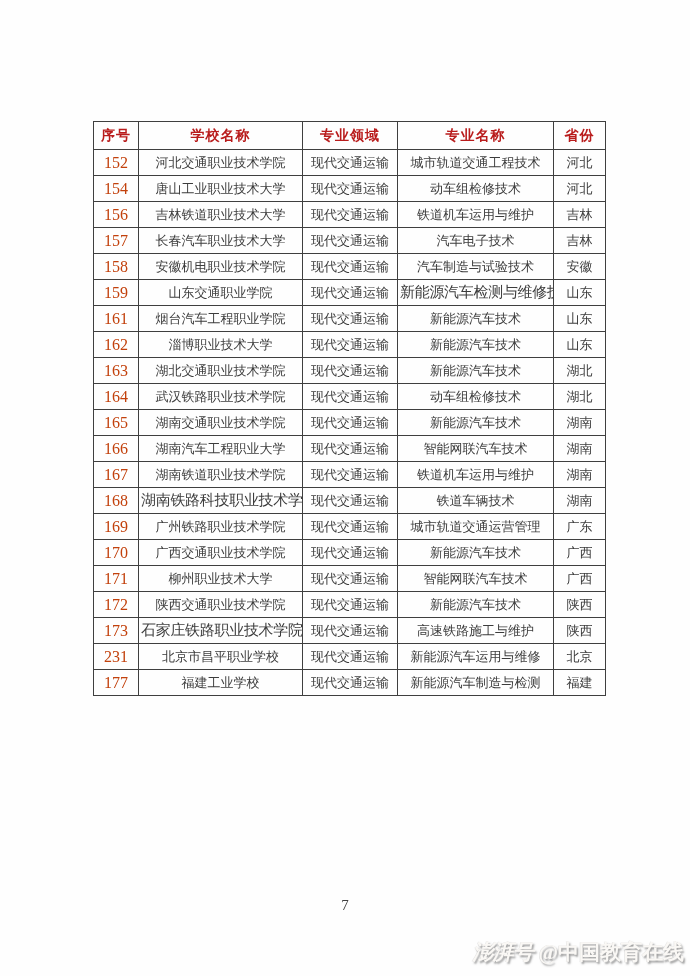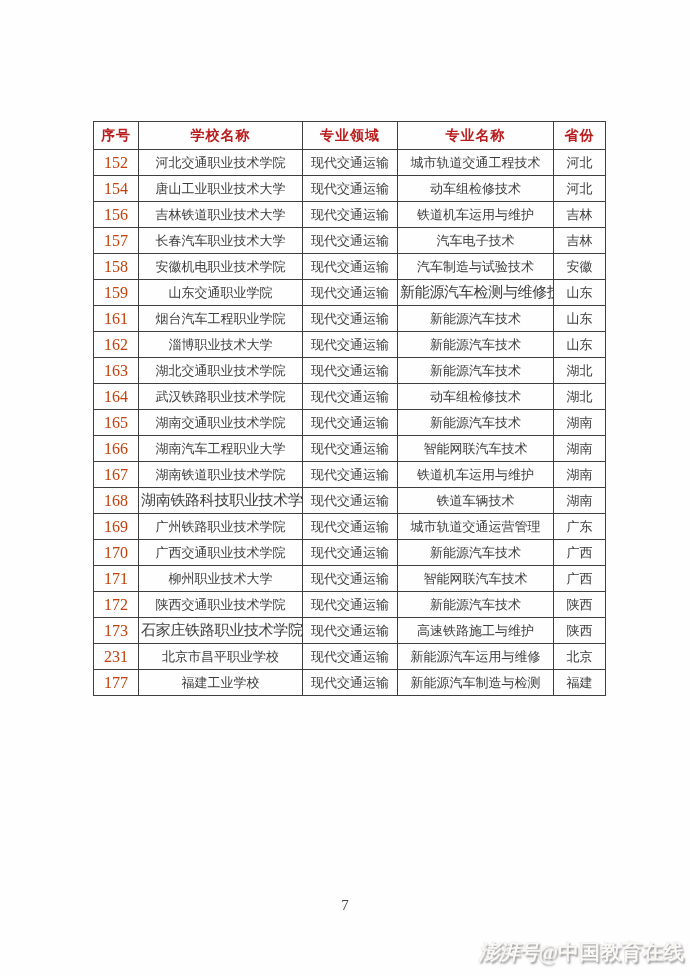--- a/index.html
+++ b/index.html
@@ -67,20 +67,21 @@
     font-size: 21px;
     font-weight: bold;
     color: #faf8f5;
     text-shadow: 1.5px 1.5px 2px rgba(140,140,140,0.85),
                  -0.5px -0.5px 0 rgba(200,200,200,0.5);
     white-space: nowrap;
   }
   .watermark .brand {
     font-style: italic;
     letter-spacing: -1px;
+    margin-right: 6px;
   }
 </style>
 </head>
 <body>
 
 <div class="page">
 
   <table class="doc-table">
     <colgroup>
         <col style="width: 45px;">

